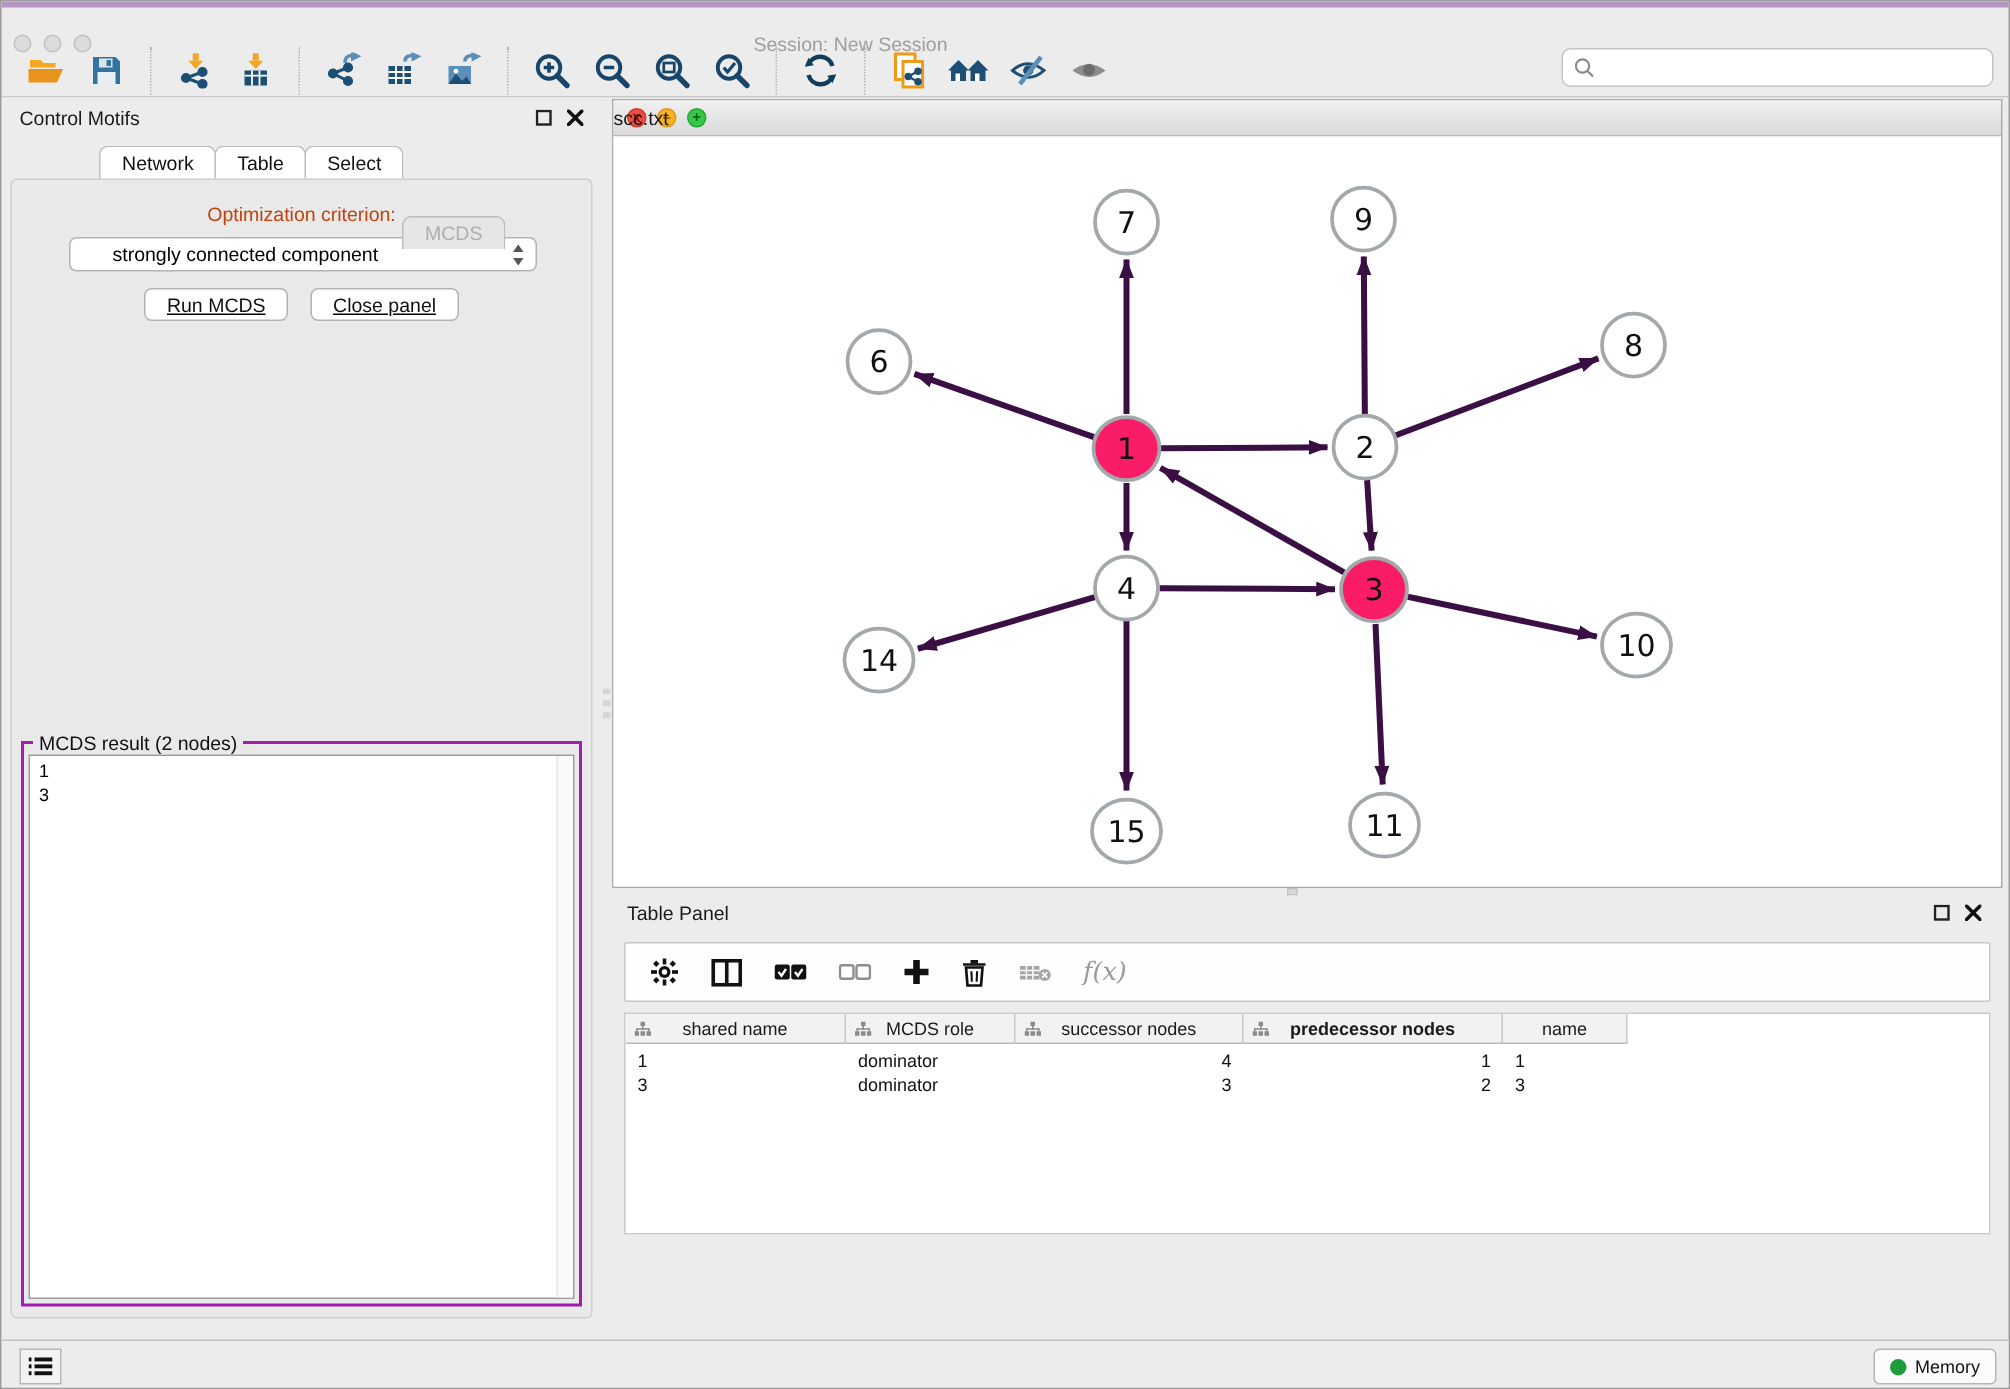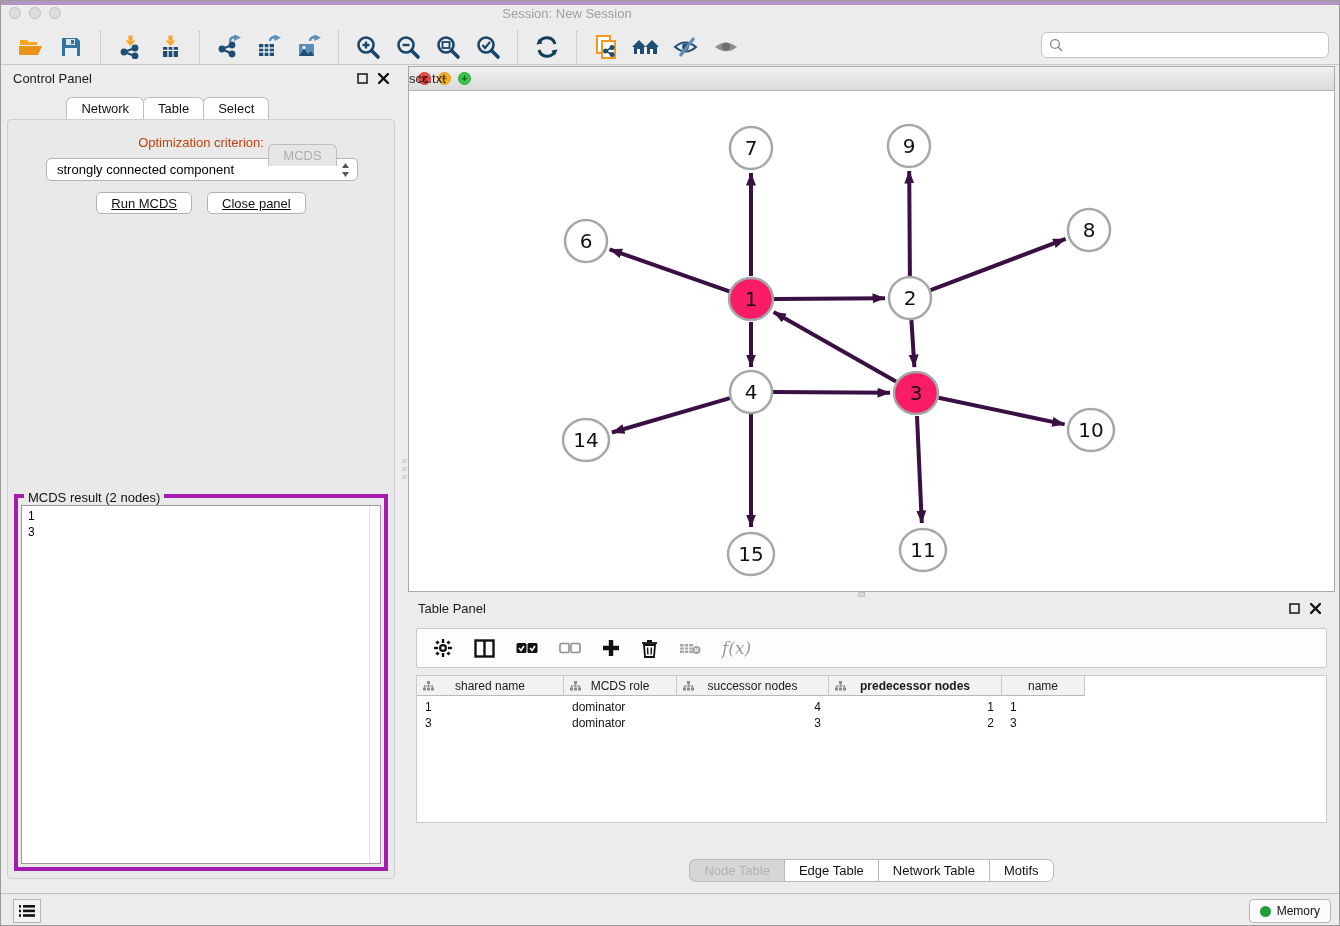--- a/index.html
+++ b/index.html
@@ -1,44 +1,44 @@
 <!DOCTYPE html>
 <html><head>
 <meta charset="utf-8">
 <style>
   * { margin:0; padding:0; box-sizing:border-box; }
   html,body { width:1340px; height:926px; font-family:"Liberation Sans", sans-serif; background:#ececec; }
   .app { position:relative; width:1340px; height:926px; background:#ececec; overflow:hidden; border:1px solid #9a9a9a; }
 
   
   .purple-strip { position:absolute; top:0; left:0; width:1340px; height:4px; background:#b394c2; }
-  .titlebar { position:absolute; top:0; left:0; width:1132px; height:24px; }
+  .titlebar { position:absolute; top:16px; left:0; width:1132px; height:24px; }
   .traffic { position:absolute; top:6px; left:8px; display:flex; gap:8px; }
   .traffic .dot { width:12px; height:12px; border-radius:50%; background:#dcdcdc; border:1px solid #c0c0c0; }
   .win-title { position:absolute; top:5px; left:0; width:100%; text-align:center; font-size:13px; color:#9e9e9e; }
 
   .toolbar { position:absolute; top:28px; left:0; width:1340px; height:36px; border-bottom:1px solid #c9c9c9; display:flex; align-items:center; padding-left:10px; }
   .tbicon { width:34px; height:32px; display:flex; align-items:center; justify-content:center; margin:0 3px; }
   .tb-sep { width:1px; height:32px; border-left:1px dotted #b3b3b3; margin:0 9px; }
   .search-box { position:absolute; right:12px; top:3px; width:288px; height:26px; background:#fff; border:1px solid #c4c4c4; border-radius:6px; display:flex; align-items:center; padding-left:7px; }
 
   
   .control-panel { position:absolute; top:64px; left:0; width:400px; height:828px; background:#ececec; }
   .panel-header { position:absolute; top:6px; left:12px; font-size:13px; color:#1a1a1a; }
   .panel-btns { position:absolute; top:8px; right:12px; display:flex; gap:10px; align-items:center; }
   .ctab-row { position:absolute; top:32px; left:0; width:100%; display:flex; justify-content:center; }
   .ctab { height:22px; padding:3px 14px; font-size:13px; background:#fff; border:1px solid #bdbdbd; border-bottom:none; border-radius:6px 6px 0 0; margin-right:-1px; color:#111; }
   .ctab.active { background:#e6e6e6; color:#aeaeae; z-index:2;margin-top:47px; }
   .cp-body { position:absolute; top:54px; left:6px; width:388px; height:760px; background:#e9e9e9; border:1px solid #cfcfcf; border-radius:4px; }
   .opt-label { position:absolute; top:15px; width:100%; text-align:center; font-size:13px; color:#c2410c; }
-  .dropdown { position:absolute; top:38px; left:38px; width:312px; height:23px; background:#fff; border:1px solid #b3b3b3; border-radius:5px; display:flex; align-items:center; padding-left:10px; font-size:13px; }
+  .dropdown { position:absolute; top:38px; left:38px; width:312px; height:23px; background:#fff; border:1px solid #b3b3b3; border-radius:5px; display:flex; align-items:center; padding-left:28px; font-size:13px; }
   .dd-stepper { position:absolute; right:6px; top:3px; }
   .btn-row { position:absolute; top:72px; width:100%; display:flex; justify-content:center; gap:15px;text-decoration:underline; }
   .mac-btn { height:22px; padding:2px 14px; background:#fff; border:1px solid #b3b3b3; border-radius:5px; font-size:13px; color:#111; }
-  .groupbox { position:absolute; left:6px; top:374px; width:374px; height:377px; border:4px solid #a21caf; }
+  .groupbox { position:absolute; left:6px; top:374px; width:374px; height:377px; border:2px solid #a21caf; }
   .groupbox-legend { position:absolute; top:-8px; left:6px; background:#e9e9e9; padding:0 4px; font-size:13px; color:#111; }
   .result-area { position:absolute; left:3px; right:3px; top:7px; bottom:3px; background:#fff; border:1px solid #9a9a9a; font-size:12px; line-height:16px; padding:2px 6px; white-space:pre-line; }
   .result-scroll { position:absolute; right:4px; top:8px; bottom:4px; width:11px; background:#fafafa; border-left:1px solid #e3e3e3; }
 
   .v-splitter { position:absolute; top:64px; left:400px; width:7px; height:828px; background:#ececec; }
   .v-grip { position:absolute; top:394px; left:1px; width:5px; height:20px; background:linear-gradient(#d6d6d6 20%, #ececec 20% 40%, #d6d6d6 40% 60%, #ececec 60% 80%, #d6d6d6 80%); }
 
   
   .net-frame { position:absolute; top:65px; left:407px; width:927px; height:526px; border:1px solid #a9a9a9; background:#fff; }
   .net-titlebar { position:absolute; top:0; left:0; width:100%; height:24px; background:linear-gradient(#f0f0f0,#dadada); border-bottom:1px solid #b5b5b5; }
@@ -249,21 +249,21 @@
 
     <div class="search-box">
       <svg width="15" height="15" viewBox="0 0 15 15">
           <circle cx="6" cy="6" r="4.4" stroke="#8a8a8a" stroke-width="1.4" fill="none"></circle>
           <line x1="9.3" y1="9.3" x2="13" y2="13" stroke="#8a8a8a" stroke-width="1.4"></line>
         </svg>
     </div>
   </div>
 
   <div class="control-panel">
-    <div class="panel-header">Control Panel</div>
+    <div class="panel-header">Control Motifs</div>
     <div class="panel-btns">
       <svg width="11" height="11" viewBox="0 0 11 11">
           <rect x="1" y="1" width="9" height="9" fill="none" stroke="#222" stroke-width="1.6"></rect>
         </svg>
       <svg width="11" height="11" viewBox="0 0 11 11">
           <line x1="1" y1="1" x2="10" y2="10" stroke="#111" stroke-width="2.4" stroke-linecap="round"></line>
           <line x1="10" y1="1" x2="1" y2="10" stroke="#111" stroke-width="2.4" stroke-linecap="round"></line>
         </svg>
     </div>
     <div class="ctab-row">
@@ -516,26 +516,20 @@
       </div>
       <div class="trow" style="top:39px;">
         <div class="td" style="width: 147px; text-align: left;">3</div>
         <div class="td" style="width: 113px; text-align: left;">dominator</div>
         <div class="td right" style="width: 152px; text-align: right;">3</div>
         <div class="td right" style="width: 173px; text-align: right;">2</div>
         <div class="td" style="width: 83px; text-align: left;">3</div>
       </div>
     </div>
 
-    <div class="tp-tabs">
-      <div class="tp-tab active">Node Table</div>
-      <div class="tp-tab">Edge Table</div>
-      <div class="tp-tab">Network Table</div>
-      <div class="tp-tab">Motifs</div>
-    </div>
   </div>
 
   <div class="statusbar">
     <div class="list-btn">
       <svg width="16" height="14" viewBox="0 0 16 14">
           <g fill="#111">
             <rect x="0" y="1" width="2" height="2.6"></rect>
             <rect x="4" y="1" width="12" height="2.6"></rect>
             <rect x="0" y="5.6" width="2" height="2.6"></rect>
             <rect x="4" y="5.6" width="12" height="2.6"></rect>

